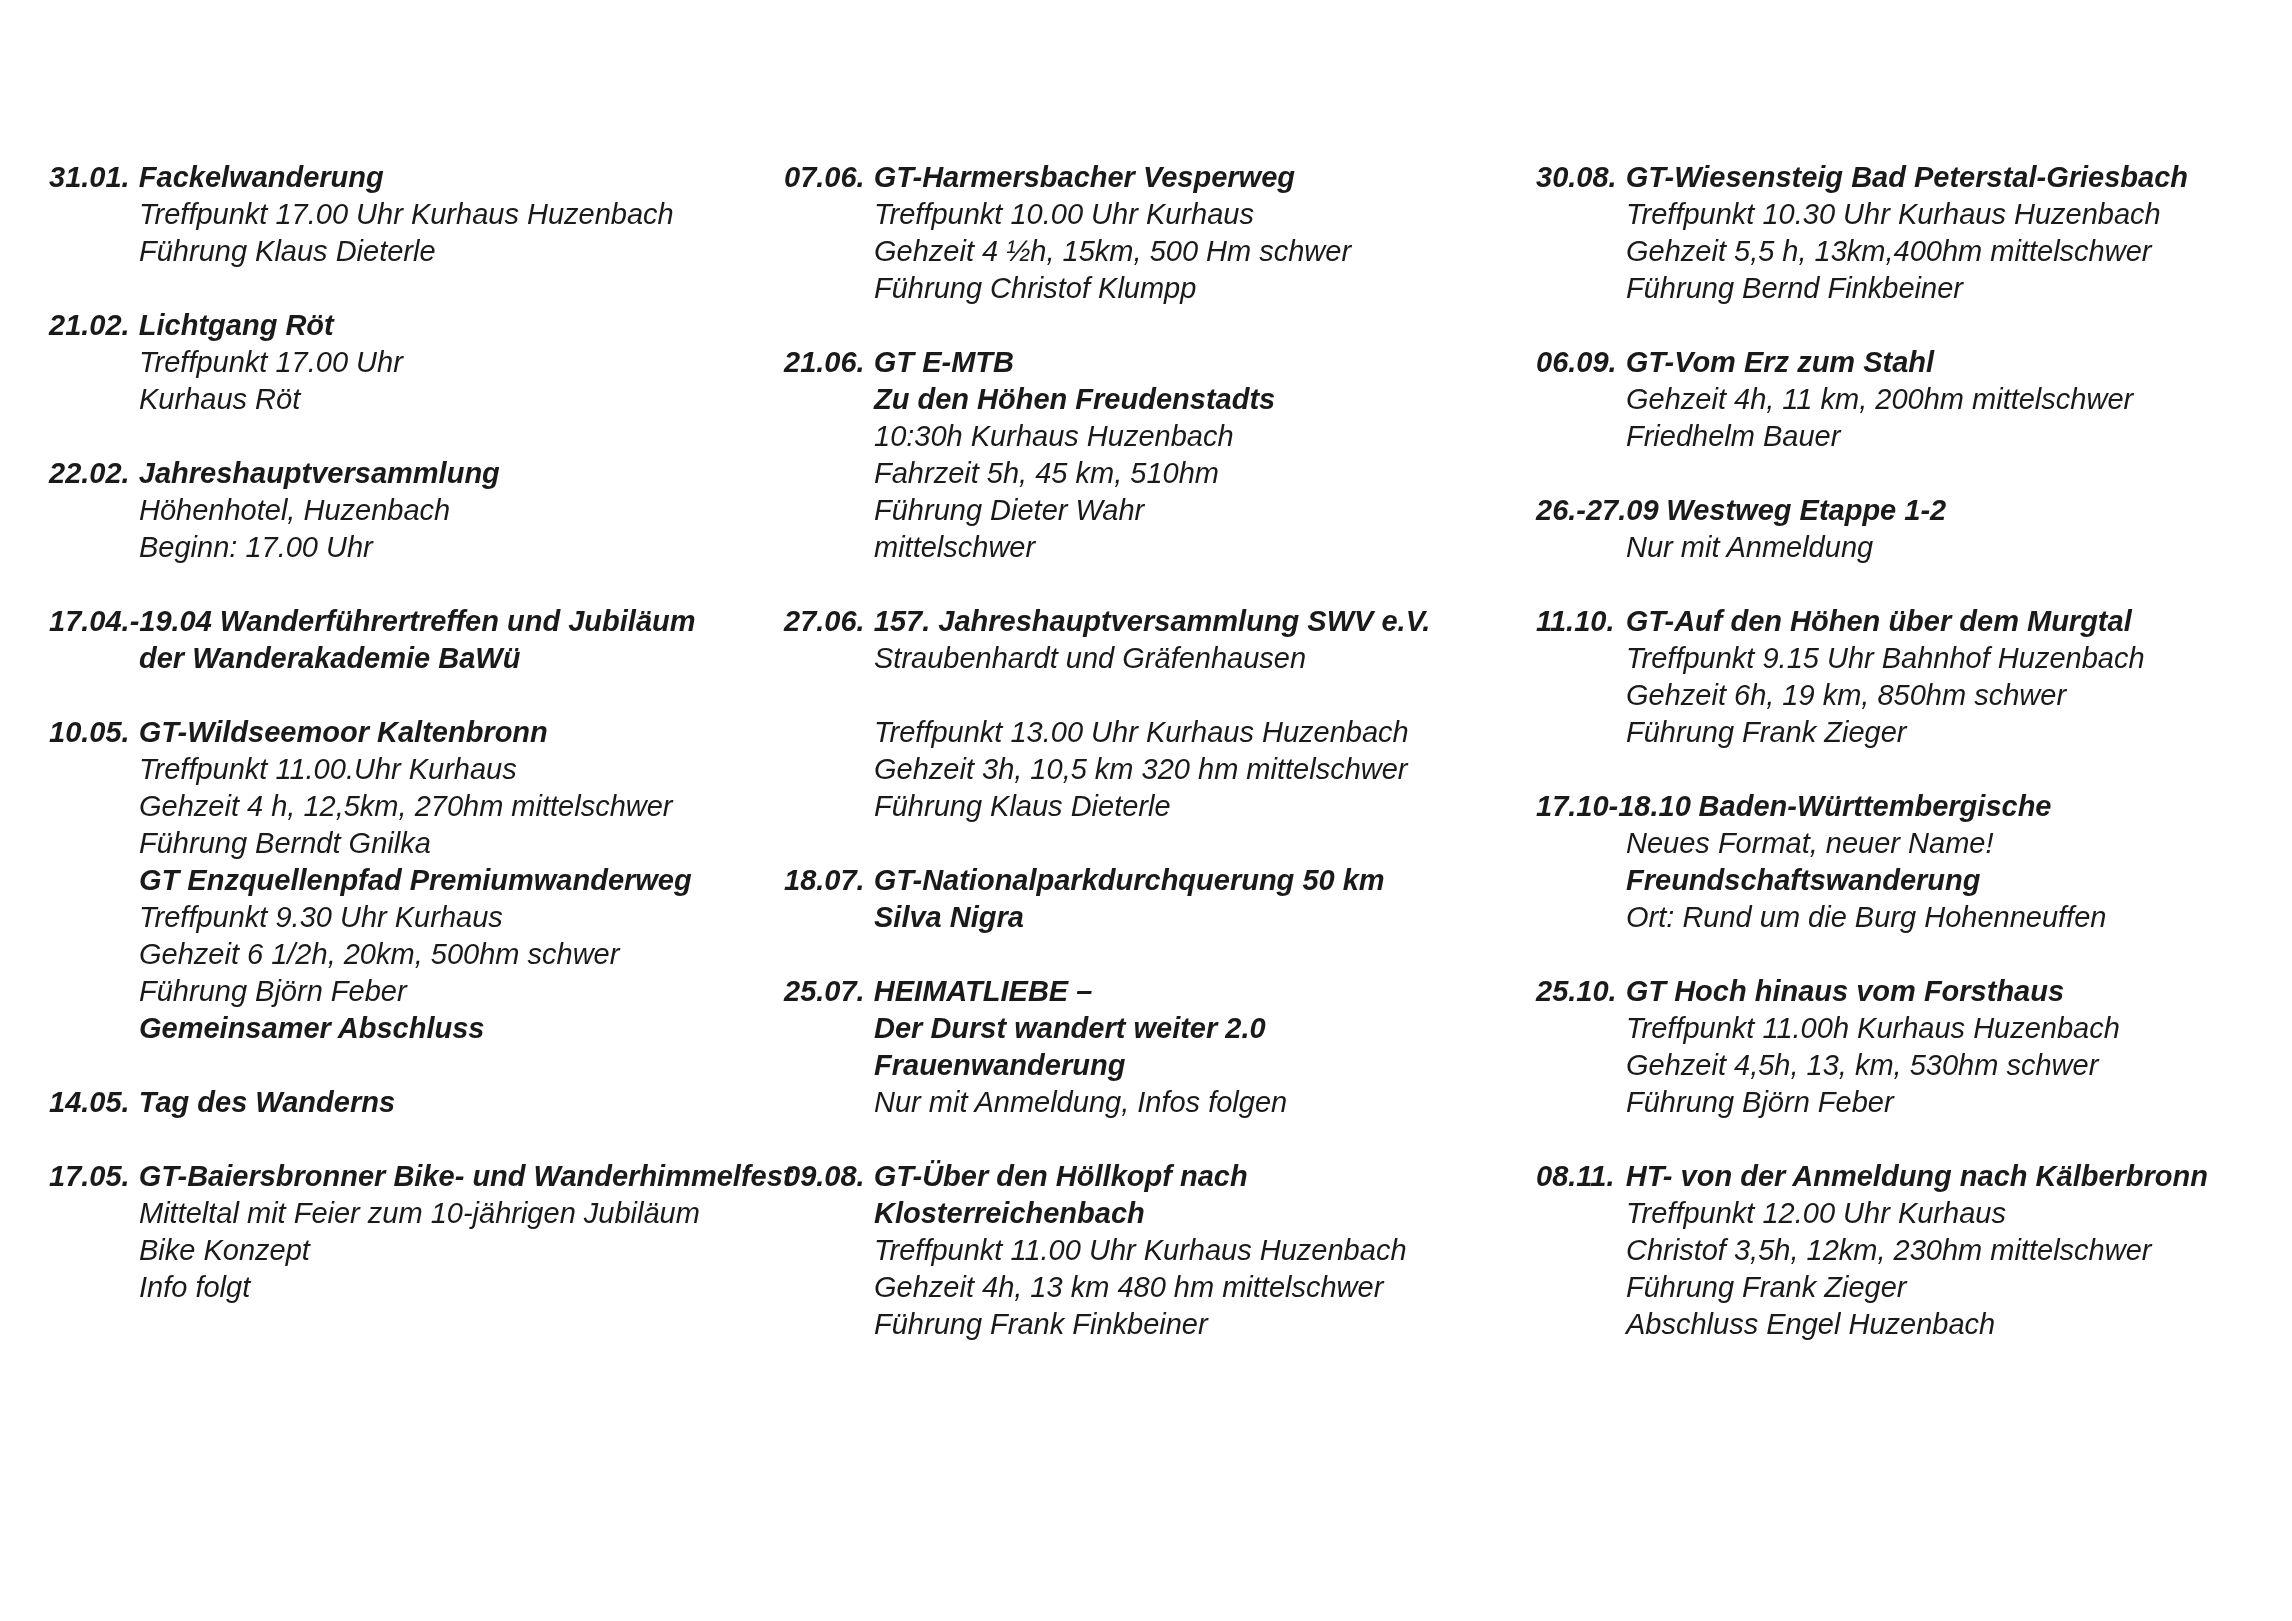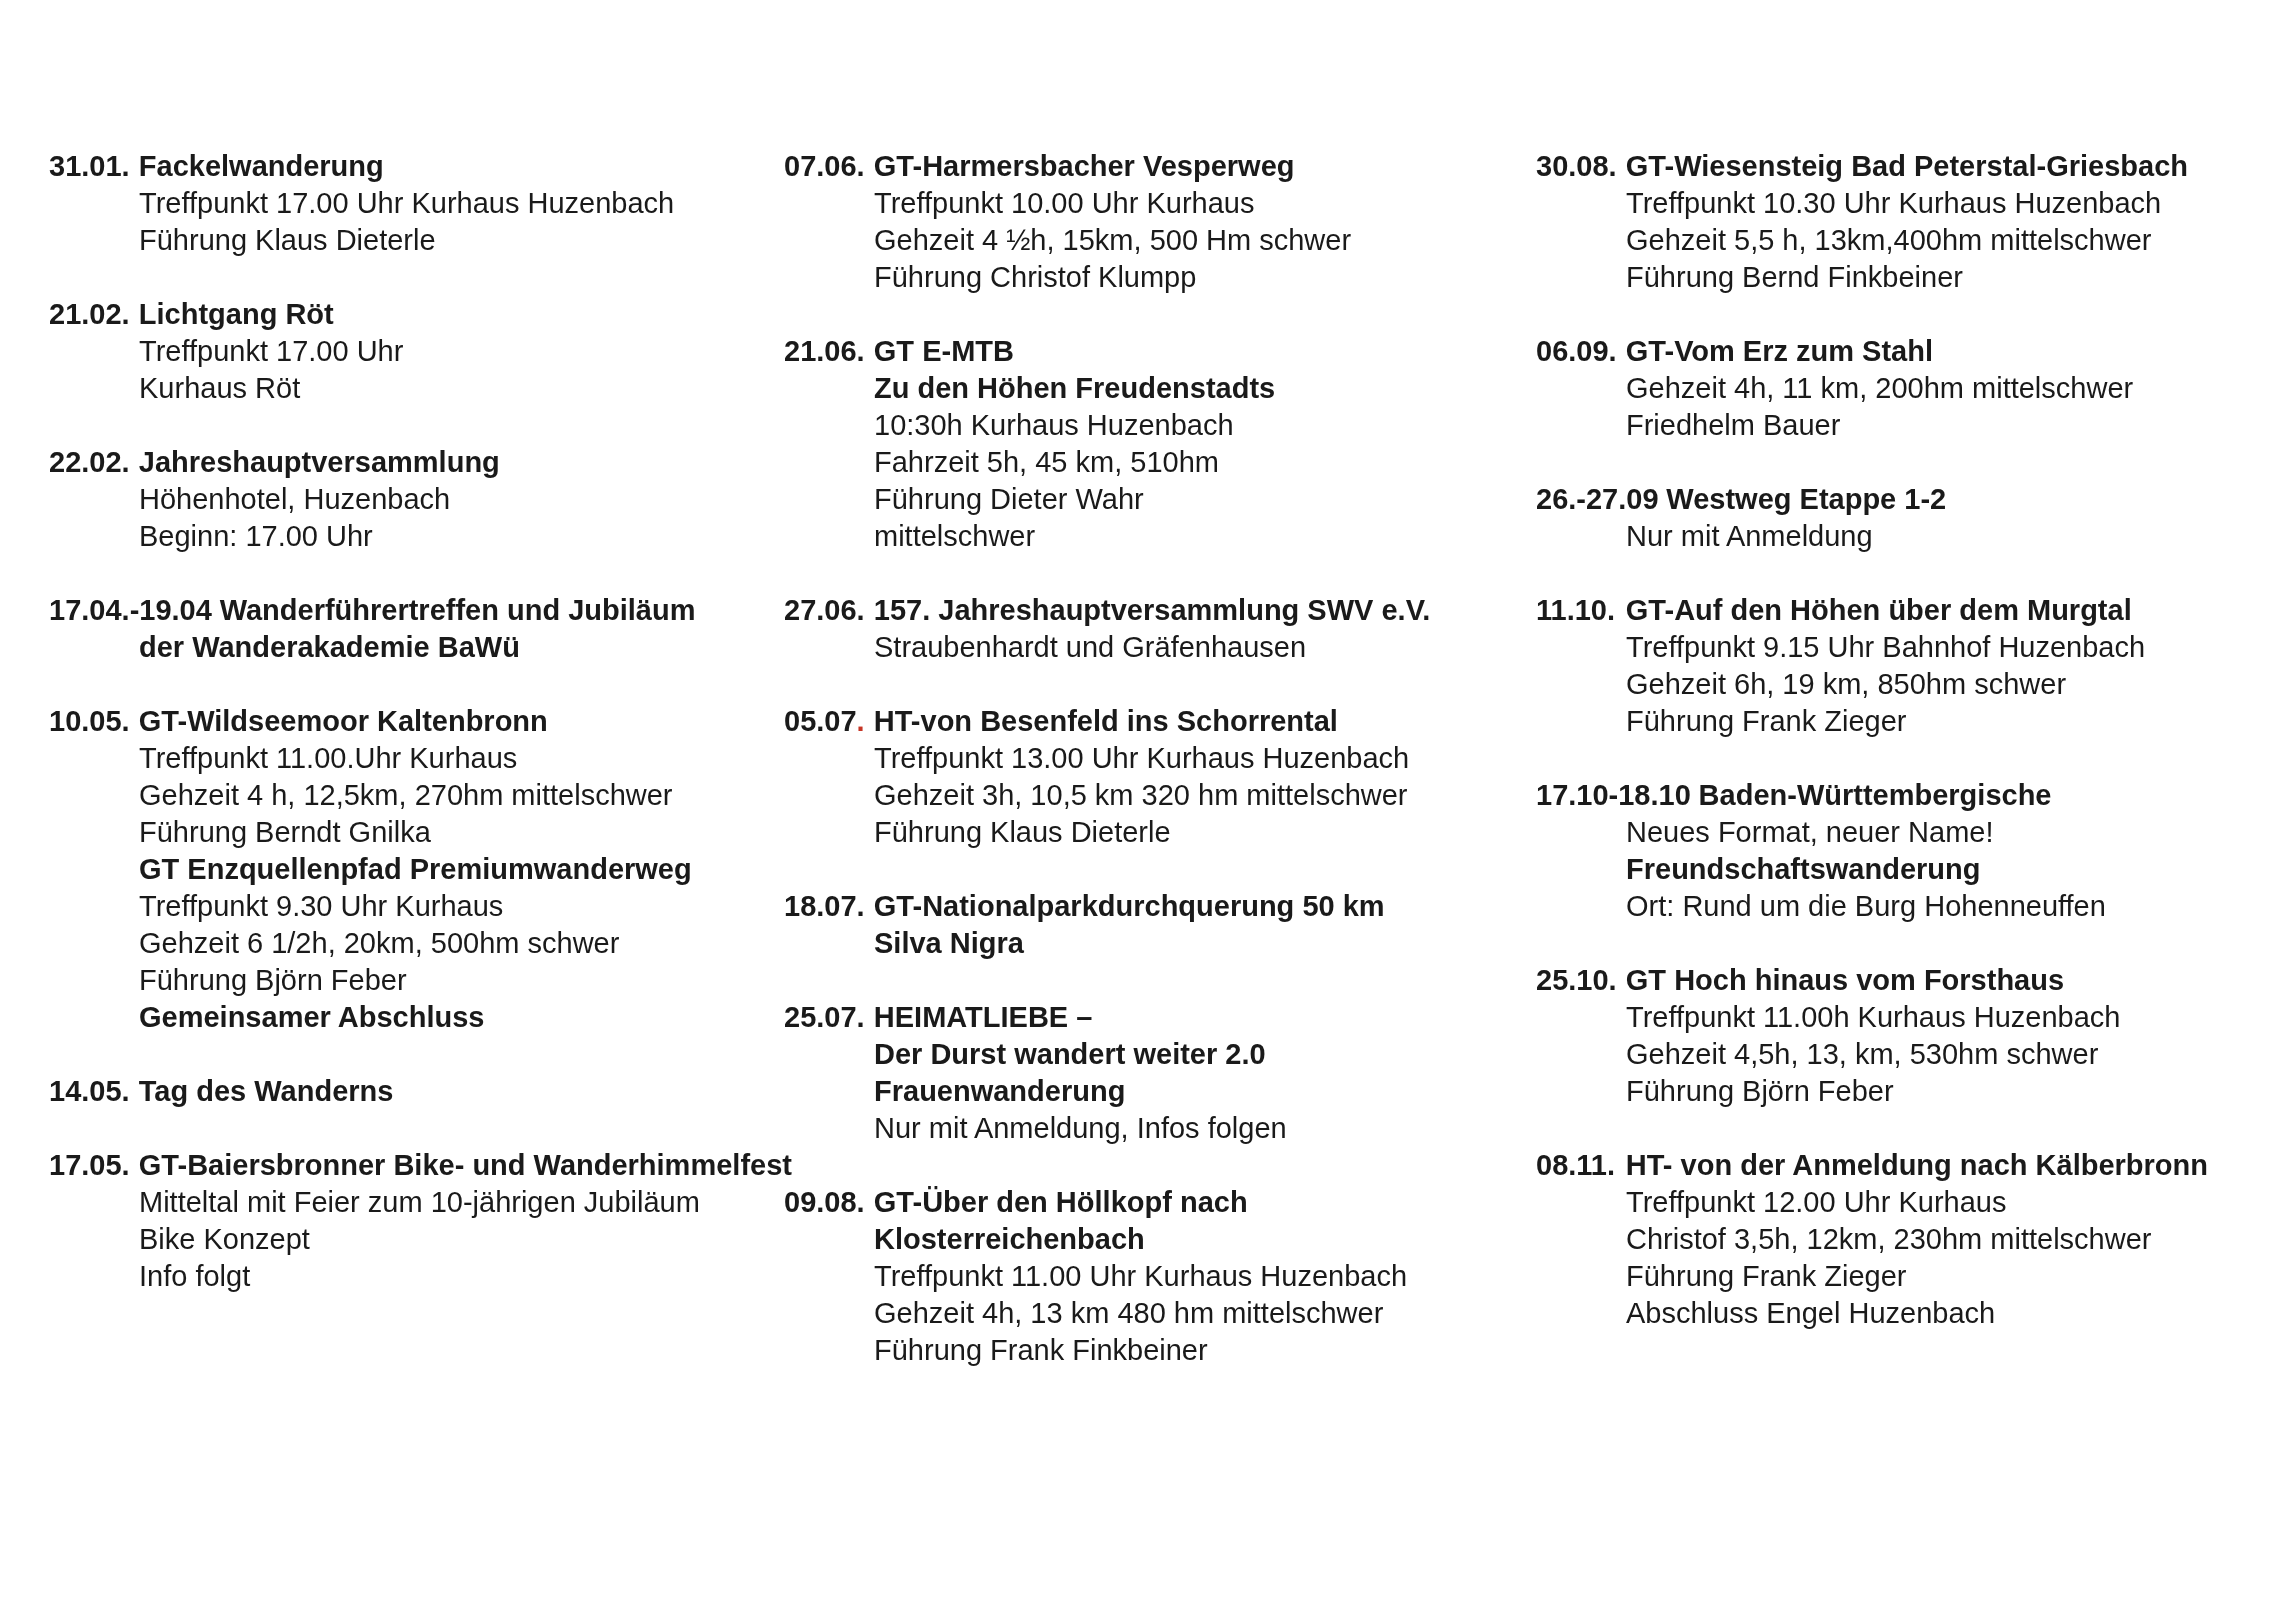--- a/index.html
+++ b/index.html
@@ -14,21 +14,22 @@
     color: var(--text-color, #1a1a1a);
     position: relative;
     overflow: hidden;
   }
   .page {
     position: absolute;
     inset: 0;
   }
   .col {
     position: absolute;
-    top: 148px;
+    top: 159px;
+    font-style: italic;
   }
   .col-0 { left: 49px;   width: 730px; }
   .col-1 { left: 784px;  width: 747px; }
   .col-2 { left: 1536px; width: 755px; }
   .entry {
     font-size: 29px;
     line-height: 37px;
     margin-bottom: 37px;
   }
   .first-line {
@@ -139,24 +140,20 @@
           <div class="line">mittelschwer</div>
         </div>
         <div class="entry">
           <div class="first-line">
             <span class="date">27.06.</span>
             <span class="title b">157. Jahreshauptversammlung SWV e.V.</span>
           </div>
           <div class="line">Straubenhardt und Gräfenhausen</div>
         </div>
         <div class="entry">
-          <div class="first-line">
-            <span class="date">05.07<span class="red">.</span></span>
-            <span class="title b">HT-von Besenfeld ins Schorrental</span>
-          </div>
           <div class="line">Treffpunkt 13.00 Uhr Kurhaus Huzenbach</div>
           <div class="line">Gehzeit 3h, 10,5 km 320 hm mittelschwer</div>
           <div class="line">Führung Klaus Dieterle</div>
         </div>
         <div class="entry">
           <div class="first-line">
             <span class="date">18.07.</span>
             <span class="title b">GT-Nationalparkdurchquerung 50 km</span>
           </div>
           <div class="line b">Silva Nigra</div>

